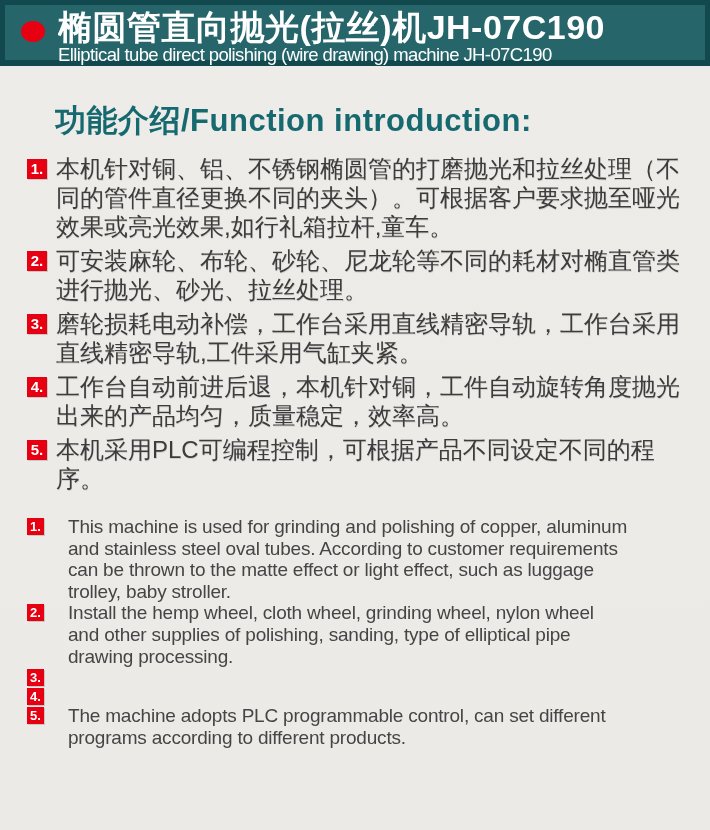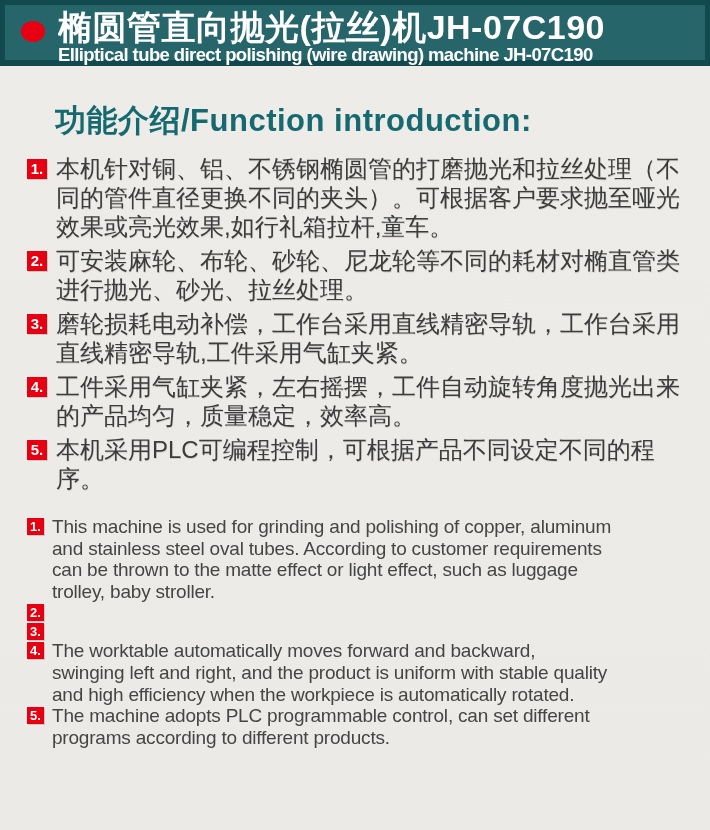--- a/index.html
+++ b/index.html
@@ -30,21 +30,21 @@
     border-radius:50%;
     margin-top:12px;
     flex:0 0 auto;
   }
   .titles { margin-left:13px; color:#ffffff; overflow:hidden; white-space:nowrap; }
   .title-cn {
     font-size:34px; font-weight:bold; line-height:36px;
     letter-spacing:0.5px;
   }
   .title-en {
-    font-size:18.5px; font-weight:bold; line-height:20px;
+    font-size:18.5px; font-weight:normal; line-height:20px;
     letter-spacing:-0.6px;
   }
 
   
   .content { padding:34px 22px 0 27px; }
 
   .section-heading {
     color:#15696f;
     font-size:31px;
     font-weight:bold;
@@ -80,21 +80,21 @@
 
   
   .en-list { margin-top:23px; }
   .en-list .feature { margin-bottom:0; }
   .en-list .badge {
     width:17px; height:17px;
     font-size:13px; line-height:17px;
     margin-top:2px;
   }
   .en-list .feature-text {
-    margin-left:8px;
+    margin-left:24px;
     font-size:19px;
     line-height:21.6px;
     color:#454545;
     max-width:560px;
     letter-spacing:-0.2px;
   }
 </style>
 </head>
 <body>
 
@@ -123,46 +123,46 @@
     <span class="feature-text">可安装麻轮、布轮、砂轮、尼龙轮等不同的耗材对椭直管类进行抛光、砂光、拉丝处理。</span>
   </div>
 
   <div class="feature">
     <span class="badge">3.</span>
     <span class="feature-text">磨轮损耗电动补偿，工作台采用直线精密导轨，工作台采用直线精密导轨,工件采用气缸夹紧。</span>
   </div>
 
   <div class="feature">
     <span class="badge">4.</span>
-    <span class="feature-text">工件采用气缸夹紧，左右摇摆，工件自动旋转角度抛光出来的产品均匀，质量稳定，效率高。</span>
+    <span class="feature-text">工作台自动前进后退，本机针对铜，工件自动旋转角度抛光出来的产品均匀，质量稳定，效率高。</span>
   </div>
 
   <div class="feature">
     <span class="badge">5.</span>
     <span class="feature-text">本机采用PLC可编程控制，可根据产品不同设定不同的程序。</span>
   </div>
 </div>
 
     <div class="list en-list">
   <div class="feature">
     <span class="badge">1.</span>
     <span class="feature-text">This machine is used for grinding and polishing of copper, aluminum and stainless steel oval tubes. According to customer requirements can be thrown to the matte effect or light effect, such as luggage trolley, baby stroller.</span>
   </div>
 
   <div class="feature">
     <span class="badge">2.</span>
+    <span class="feature-text">Install the hemp wheel, cloth wheel, grinding wheel, nylon wheel and other supplies of polishing, sanding, type of elliptical pipe drawing processing.</span>
   </div>
 
   <div class="feature">
     <span class="badge">3.</span>
   </div>
 
   <div class="feature">
     <span class="badge">4.</span>
-    <span class="feature-text">The worktable automatically moves forward and backward, swinging left and right, and the product is uniform with stable quality and high efficiency when the workpiece is automatically rotated.</span>
   </div>
 
   <div class="feature">
     <span class="badge">5.</span>
     <span class="feature-text">The machine adopts PLC programmable control, can set different programs according to different products.</span>
   </div>
 </div>
 
   </div>
 </div>

